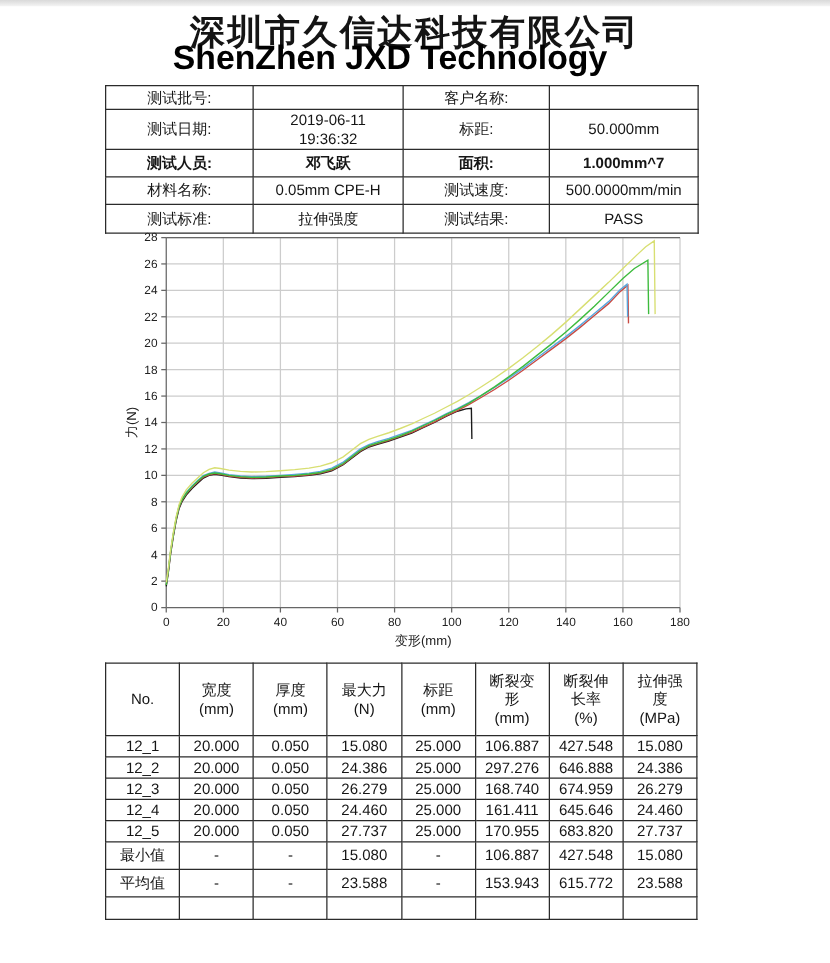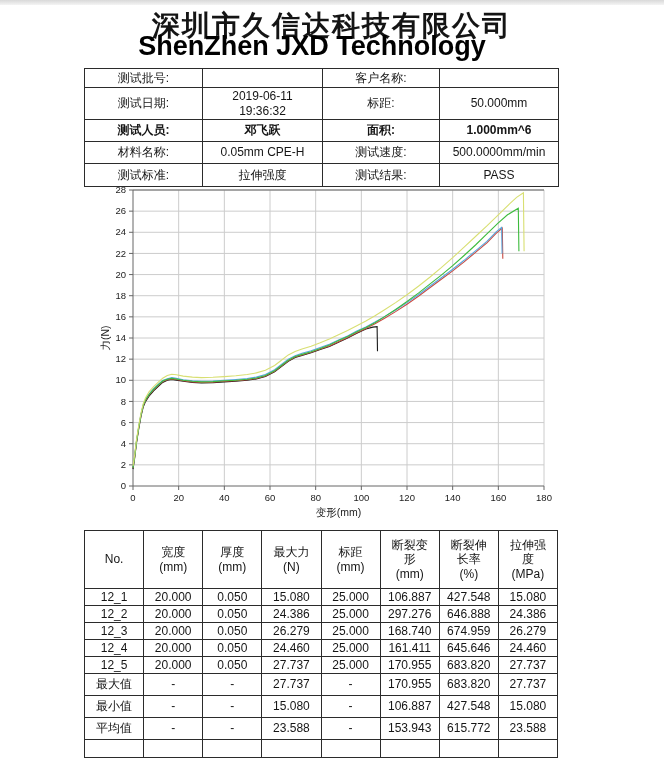--- a/index.html
+++ b/index.html
@@ -53,21 +53,21 @@
     <td>测试日期:</td>
     <td class="pre">2019-06-11
 19:36:32</td>
     <td>标距:</td>
     <td>50.000mm</td>
   </tr>
   <tr class="ir3">
     <td>测试人员:</td>
     <td>邓飞跃</td>
     <td>面积:</td>
-    <td>1.000mm^6</td>
+    <td>1.000mm^7</td>
   </tr>
   <tr class="ir4">
     <td>材料名称:</td>
     <td>0.05mm CPE-H</td>
     <td>测试速度:</td>
     <td>500.0000mm/min</td>
   </tr>
   <tr class="ir5">
     <td>测试标准:</td>
     <td>拉伸强度</td>
@@ -241,30 +241,20 @@
     <td>12_5</td>
     <td>20.000</td>
     <td>0.050</td>
     <td>27.737</td>
     <td>25.000</td>
     <td>170.955</td>
     <td>683.820</td>
     <td>27.737</td>
   </tr>
   <tr class="summary-row">
-    <td>最大值</td>
-    <td>-</td>
-    <td>-</td>
-    <td>27.737</td>
-    <td>-</td>
-    <td>170.955</td>
-    <td>683.820</td>
-    <td>27.737</td>
-  </tr>
-  <tr class="summary-row">
     <td>最小值</td>
     <td>-</td>
     <td>-</td>
     <td>15.080</td>
     <td>-</td>
     <td>106.887</td>
     <td>427.548</td>
     <td>15.080</td>
   </tr>
   <tr class="summary-row">

